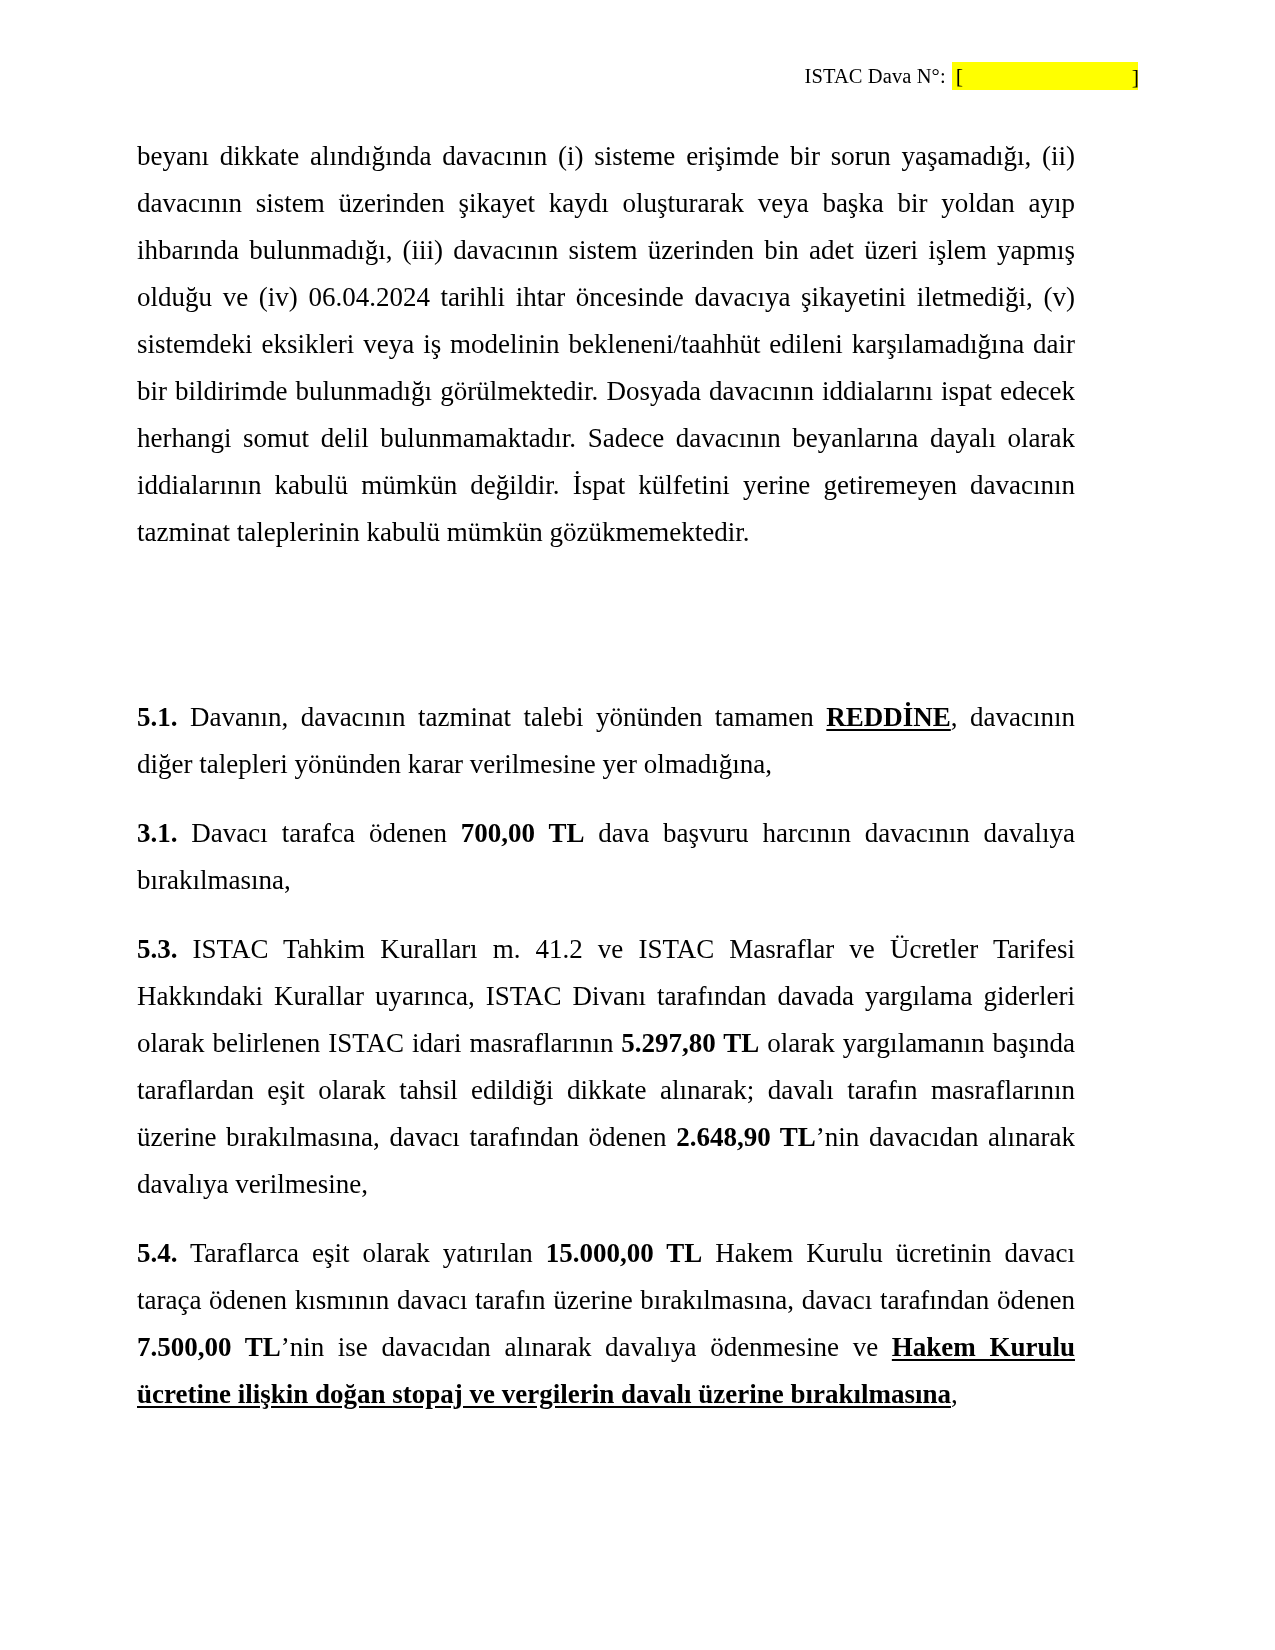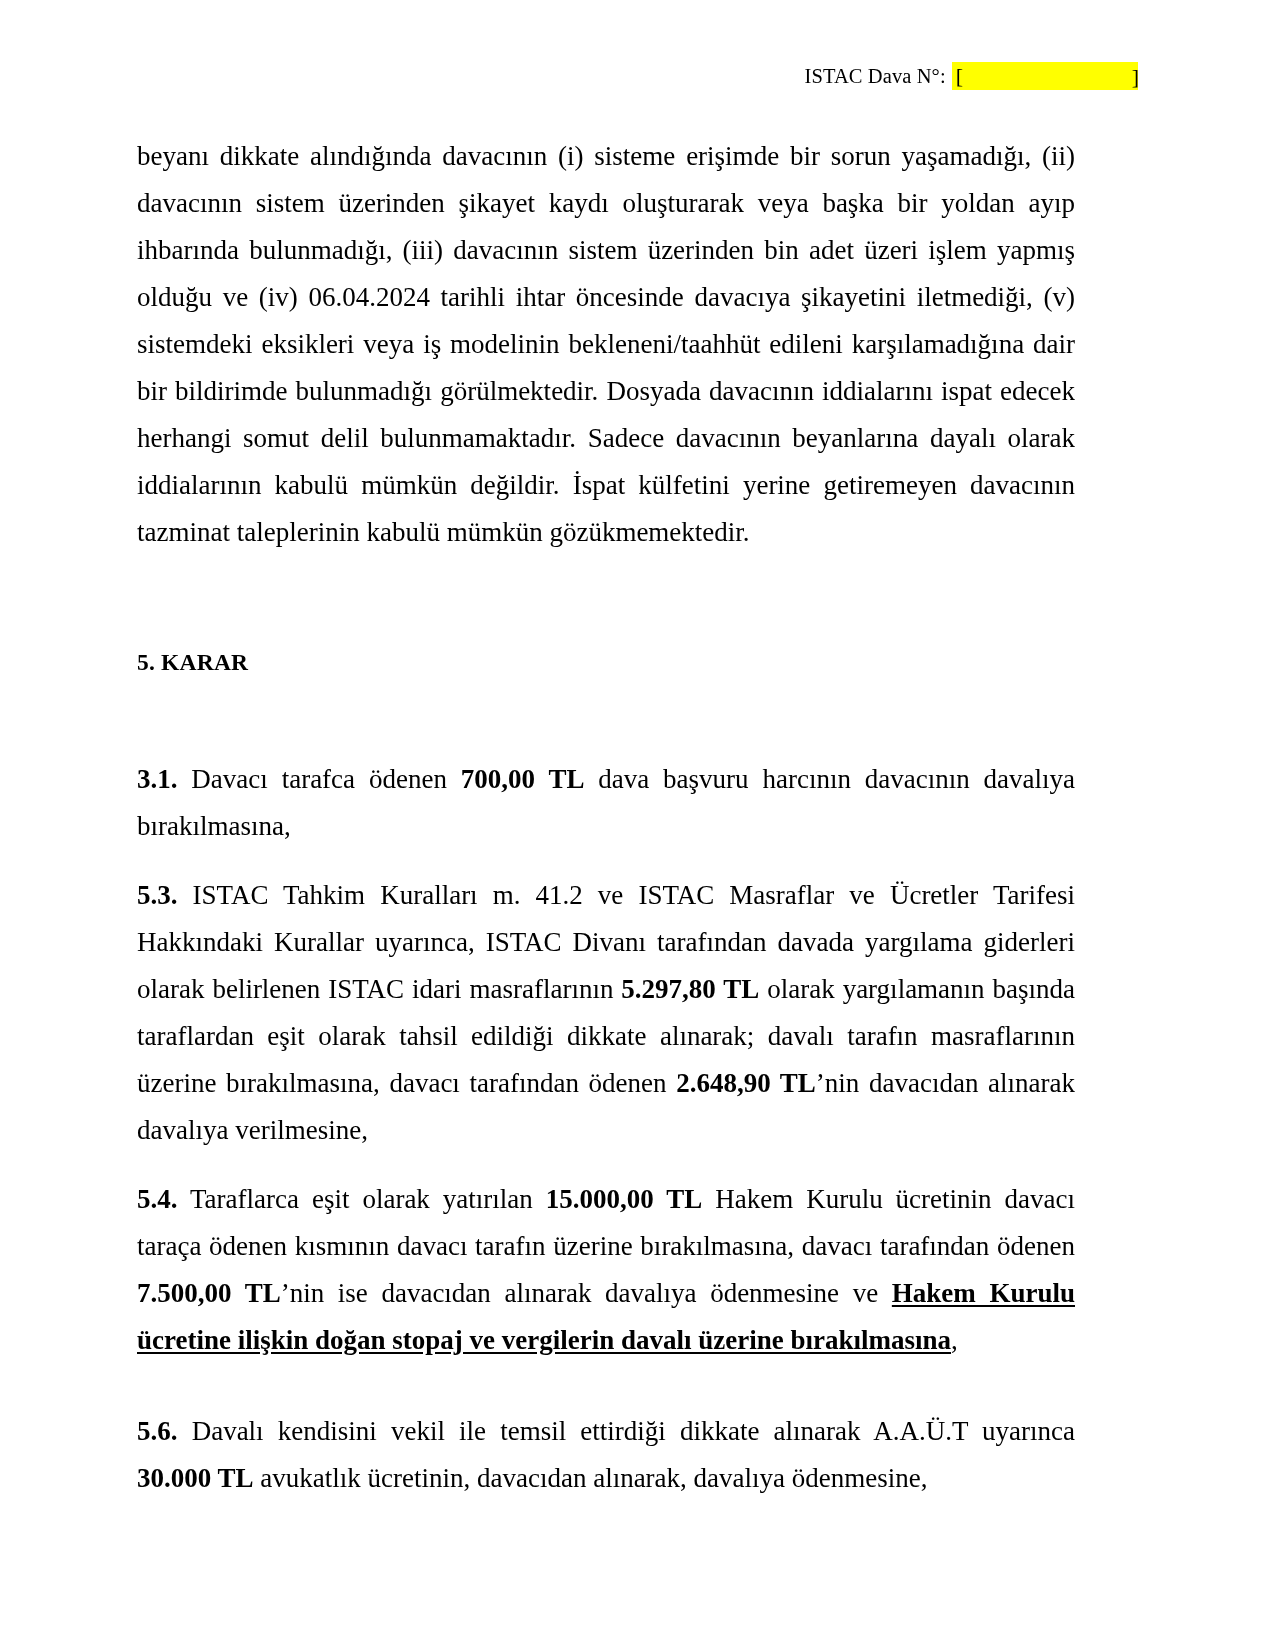--- a/index.html
+++ b/index.html
@@ -107,27 +107,29 @@
       <span class="bracket-close">]</span>
     </div>
   </div>
 
   <div class="doc-body">
 
     <p class="para">beyanı dikkate alındığında davacının (i) sisteme erişimde bir sorun yaşamadığı, (ii) davacının sistem üzerinden şikayet kaydı oluşturarak veya başka bir yoldan ayıp ihbarında bulunmadığı, (iii) davacının sistem üzerinden bin adet üzeri işlem yapmış olduğu ve (iv) 06.04.2024 tarihli ihtar öncesinde davacıya şikayetini iletmediği, (v) sistemdeki eksikleri veya iş modelinin bekleneni/taahhüt edileni karşılamadığına dair bir bildirimde bulunmadığı görülmektedir. Dosyada davacının iddialarını ispat edecek herhangi somut delil bulunmamaktadır. Sadece davacının beyanlarına dayalı olarak iddialarının kabulü mümkün değildir. İspat külfetini yerine getiremeyen davacının tazminat taleplerinin kabulü mümkün gözükmemektedir.</p>
 
     <div class="gap-large"></div>
 
-    <h2 class="section-heading">5. KARAR</h2>
 
     <div class="gap-med"></div>
 
 
     <div class="gap-small"></div>
 
+    <p class="para">
+      <span class="num">5.1.</span><span> Davanın, davacının tazminat talebi yönünden tamamen </span><span class="bu">REDDİNE</span><span>, davacının diğer talepleri yönünden karar verilmesine yer olmadığına,</span>
+    </p>
 
     <div class="gap-small"></div>
 
     <p class="para">
       <span class="num">3.1.</span><span> Davacı tarafca ödenen </span><span class="b">700,00 TL</span><span> dava başvuru harcının davacının davalıya bırakılmasına,</span>
     </p>
 
     <div class="gap-small"></div>
 
     <p class="para">
@@ -138,18 +140,15 @@
 
     <p class="para">
       <span class="num">5.4.</span><span> Taraflarca eşit olarak yatırılan </span><span class="b">15.000,00 TL</span><span> Hakem Kurulu ücretinin davacı taraça ödenen kısmının davacı tarafın üzerine bırakılmasına, davacı tarafından ödenen </span><span class="b">7.500,00 TL</span><span>’nin ise davacıdan alınarak davalıya ödenmesine ve </span><span class="bu">Hakem Kurulu ücretine ilişkin doğan stopaj ve vergilerin davalı üzerine bırakılmasına</span><span>,</span>
     </p>
 
     <div class="gap-small"></div>
 
 
     <div class="gap-small"></div>
 
-    <p class="para">
-      <span class="num">5.6.</span><span> Davalı kendisini vekil ile temsil ettirdiği dikkate alınarak A.A.Ü.T uyarınca </span><span class="b">30.000 TL</span><span> avukatlık ücretinin, davacıdan alınarak, davalıya ödenmesine,</span>
-    </p>
 
   </div>
 </div>
 
 </body></html>

